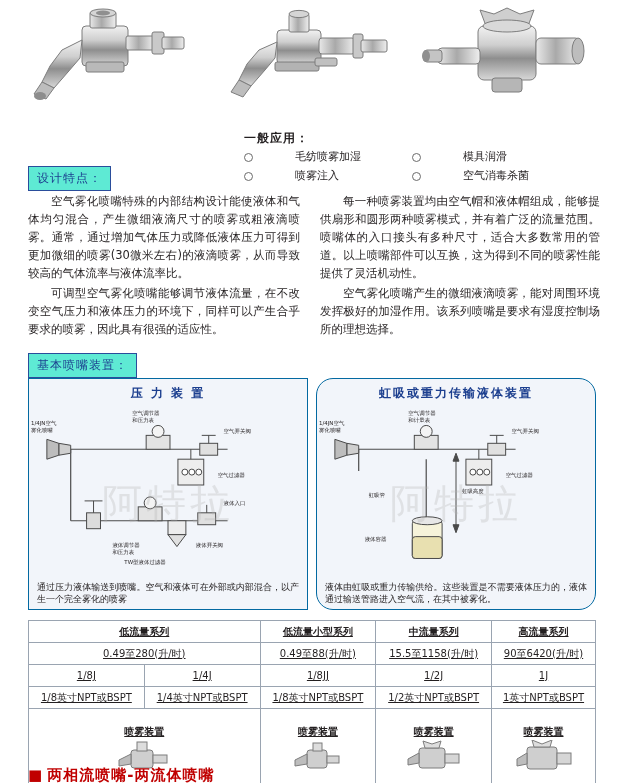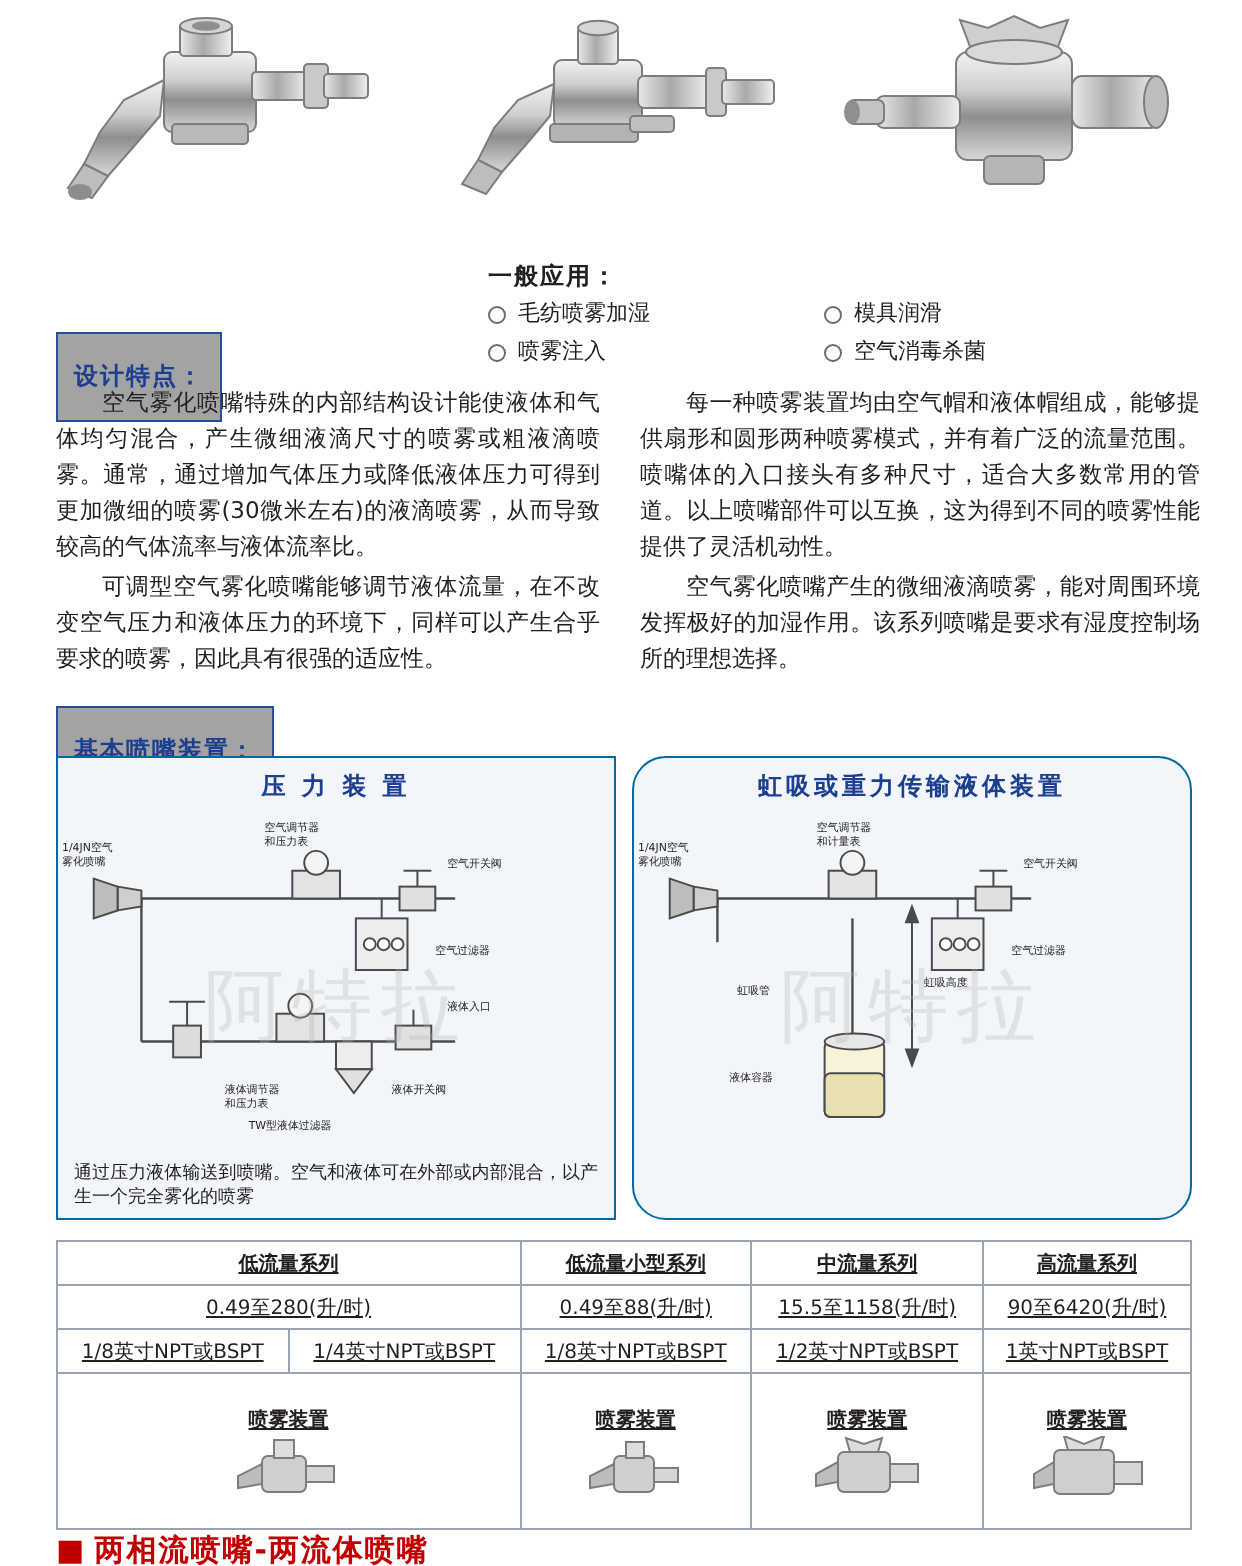--- a/index.html
+++ b/index.html
@@ -20,31 +20,31 @@
 
   
   .gen-title{
     position:absolute;left:244px;top:130px;font-size:12px;font-weight:bold;
     letter-spacing:1px;color:#231f20;
   }
   .gen-list{position:absolute;left:244px;top:150px;width:360px;font-size:11px;}
   .gen-col{position:absolute;top:0;}
   .gc1{left:0;}
   .gc2{left:168px;}
-  .gen-item{display:flex;align-items:center;margin-bottom:5px;line-height:14px;}
+  .gen-item{display:flex;align-items:center;margin-bottom:5px;line-height:14px;gap:36px;}
   .bullet{
     width:7px;height:7px;border:1px solid #6b6b6b;border-radius:50%;
     margin-right:6px;flex:none;background:#fff;
   }
 
   
   .box-label{
     position:absolute;border:1px solid #2a4d9b;color:#1c3f8f;
-    font-size:12px;font-weight:bold;padding:13px 8px;letter-spacing:1px;
-    background:#a3a3a3;
+    font-size:12px;font-weight:normal;padding:3px 8px;letter-spacing:1px;
+    background:#5eead4;
   }
   #design-label{left:28px;top:166px;}
   #base-label{left:28px;top:353px;}
 
   .col-text{
     position:absolute;font-size:11.5px;line-height:18px;color:#231f20;
     text-align:justify;
   }
   #design-col-left{left:28px;top:192px;width:272px;}
   #design-col-right{left:320px;top:192px;width:280px;}
@@ -298,36 +298,44 @@
           <text x="92" y="14">空气调节器</text>
           <text x="92" y="21">和计量表</text>
           <text x="196" y="32">空气开关阀</text>
           <text x="190" y="76">空气过滤器</text>
           <text x="52" y="96">虹吸管</text>
           <text x="146" y="92">虹吸高度</text>
           <text x="48" y="140">液体容器</text>
         </g>
       </svg>
       <div class="wm">阿特拉</div>
+      <div class="dg-cap">液体由虹吸或重力传输供给。这些装置是不需要液体压力的，液体通过输送管路进入空气流，在其中被雾化。</div>
     </div>
   </div>
 
   <table class="spec">
     <tbody>
       <tr>
         <td class="hdr" colspan="2">低流量系列</td>
         <td class="hdr">低流量小型系列</td>
         <td class="hdr">中流量系列</td>
         <td class="hdr">高流量系列</td>
       </tr>
       <tr>
         <td colspan="2">0.49至280(升/时)</td>
         <td>0.49至88(升/时)</td>
         <td>15.5至1158(升/时)</td>
         <td>90至6420(升/时)</td>
+      </tr>
+      <tr>
+        <td>1/8J</td>
+        <td>1/4J</td>
+        <td>1/8JJ</td>
+        <td>1/2J</td>
+        <td>1J</td>
       </tr>
       <tr>
         <td>1/8英寸NPT或BSPT</td>
         <td>1/4英寸NPT或BSPT</td>
         <td>1/8英寸NPT或BSPT</td>
         <td>1/2英寸NPT或BSPT</td>
         <td>1英寸NPT或BSPT</td>
       </tr>
       <tr>
         <td class="dev" colspan="2">

